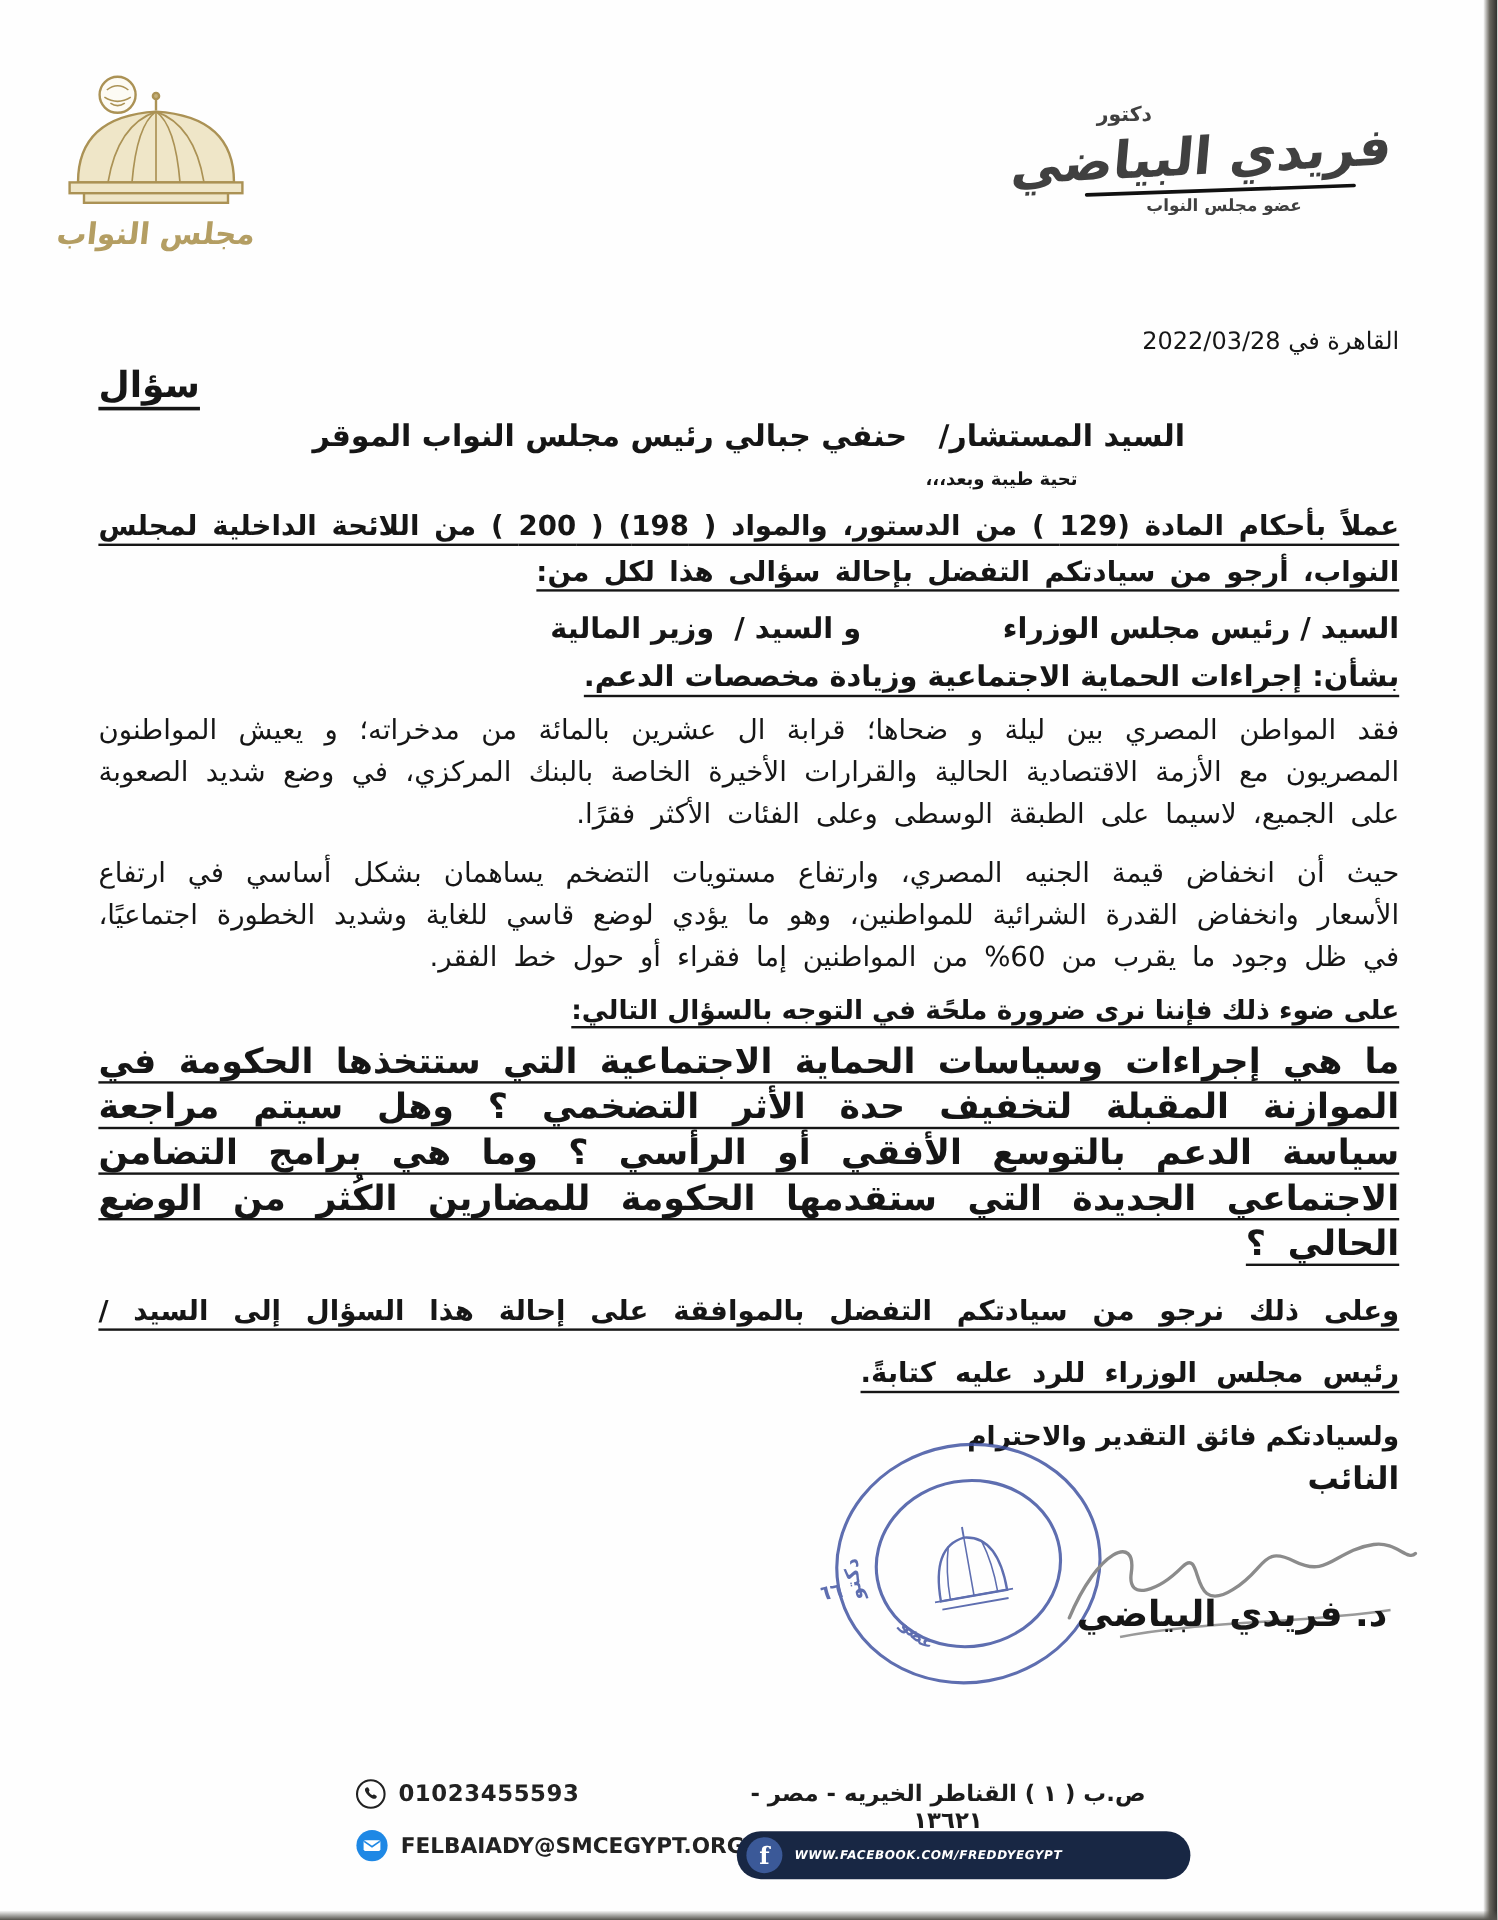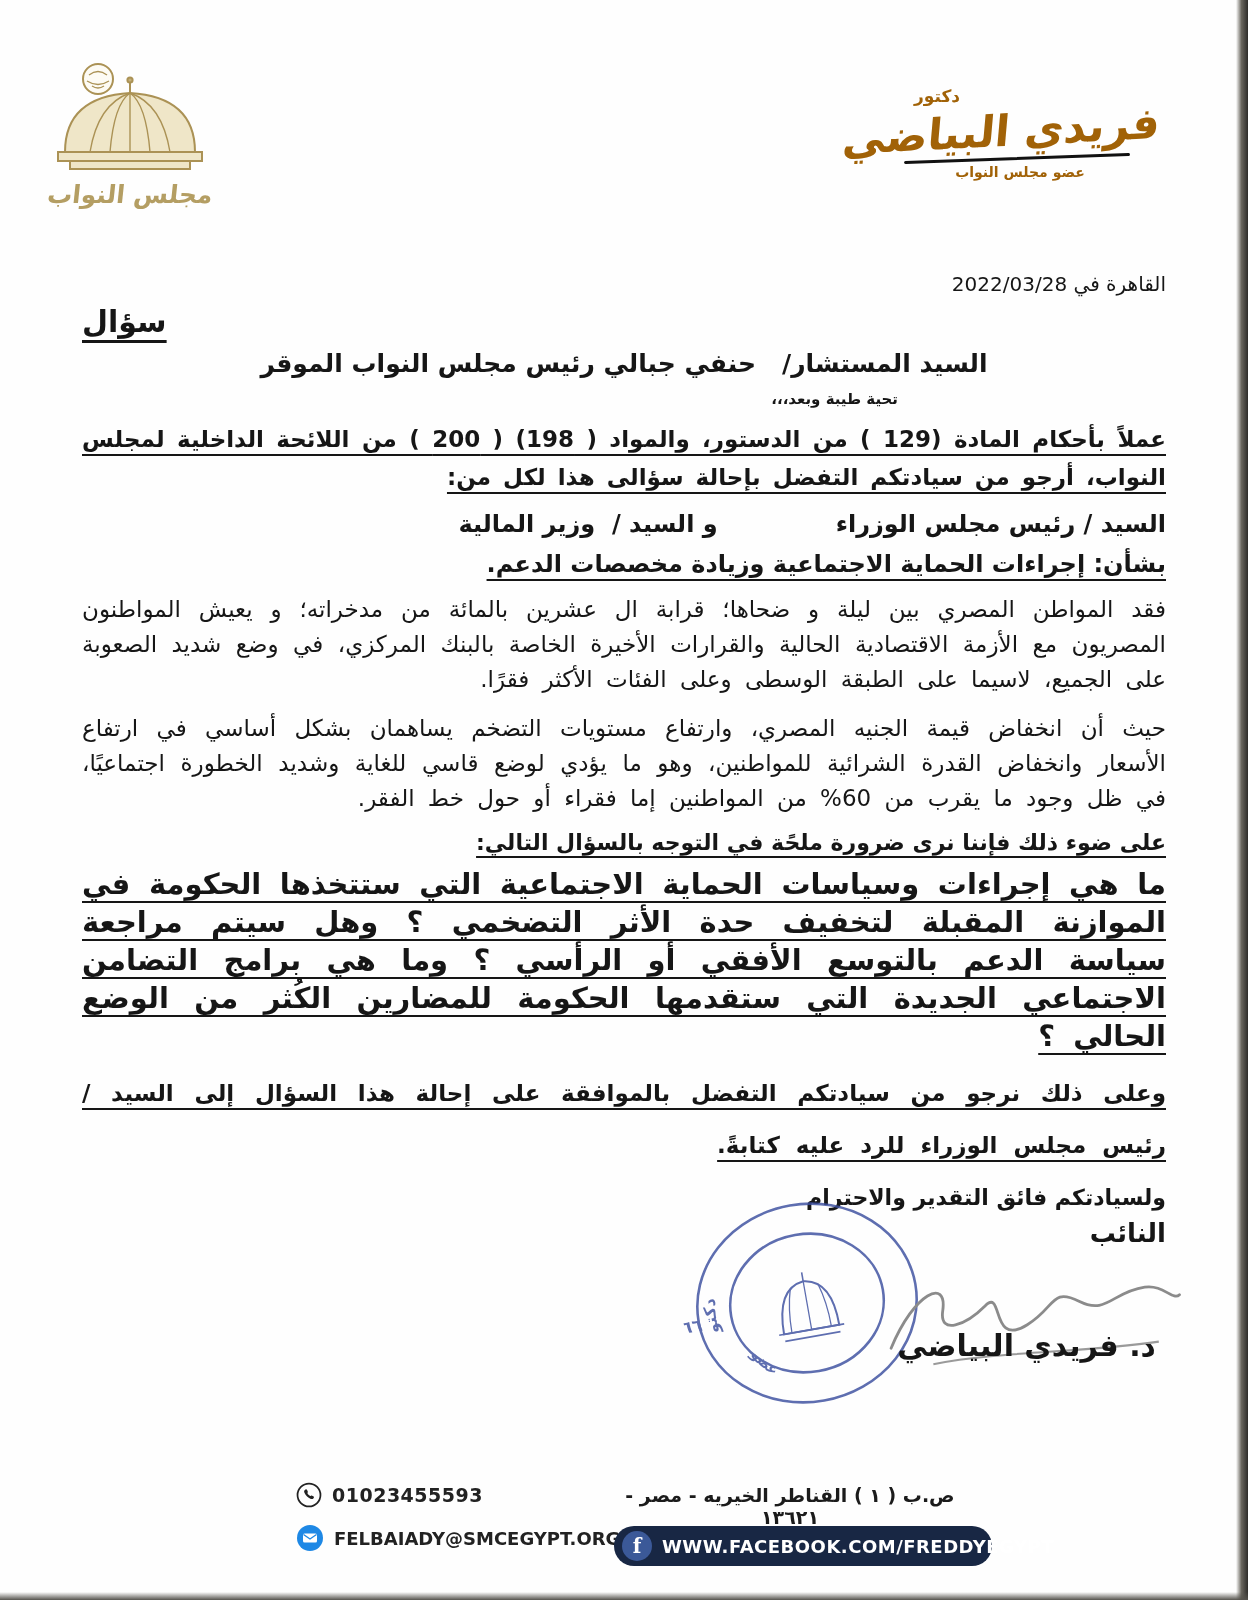--- a/index.html
+++ b/index.html
@@ -12,21 +12,21 @@
   
   .edge-right { position:absolute; top:0; right:0; width:12px; height:100%; z-index:60;
     background:linear-gradient(to left,#2e2d2a 0%,#6a675f 55%,rgba(106,103,95,0) 100%); }
   .edge-bottom { position:absolute; bottom:0; left:0; width:100%; height:8px; z-index:60;
     background:linear-gradient(to top,#55534d 0%,rgba(85,83,77,0) 100%); }
 
   
   .header { position:relative; height:268px; }
   .emblem { position:absolute; top:62px; left:36px; width:188px; text-align:center; }
   .emblem-label { font-size:25px; font-weight:bold; color:#b49e63; transform:skewX(-6deg); margin-top:-4px; }
-  .callig { position:absolute; top:86px; left:880px; width:280px; text-align:center; color:#a16207; }
+  .callig { position:absolute; top:86px; left:880px; width:280px; text-align:center; color:#404040; }
   .callig-doctor { text-align:left; padding-left:34px; font-size:17px; font-weight:bold; }
   .callig-name { font-size:43px; font-weight:bold; white-space:nowrap; line-height:1.15;
     transform:rotate(-3deg) skewX(-8deg); }
   .callig-rule { height:3px; background:#111; border-radius:3px; margin:2px 30px 4px 24px; transform:rotate(-2deg); }
   .callig-member { font-size:14px; font-weight:bold; letter-spacing:1px; }
 
   
   .content { padding:0 82px; }
   .date { margin-top:4px; font-size:20px; text-align:right; }
   .title { margin-top:8px; text-align:left; font-size:30px; font-weight:bold;
@@ -65,21 +65,21 @@
   .contact-row { display:flex; align-items:center; gap:10px; margin-bottom:16px; }
   .phone-num { font-size:19px; font-weight:bold; color:#222; letter-spacing:.5px; }
   .email-text { font-size:18px; font-weight:bold; color:#222; }
   .addr { position:absolute; left:608px; top:16px; width:364px; direction:rtl; text-align:center;
     font-size:19px; font-weight:bold; color:#1b1b1b; }
   .fb-pill { position:absolute; left:614px; top:58px; width:378px; height:40px; background:#182744;
     border-radius:20px; display:flex; align-items:center; gap:10px; padding:0 8px; color:#fff; }
   .fb-circle { width:30px; height:30px; border-radius:50%; background:#3b5998; color:#fff;
     display:flex; align-items:center; justify-content:center; font-size:20px; font-weight:bold;
     font-family:"DejaVu Serif", serif; flex:0 0 auto; }
-  .fb-url { font-size:18px; font-weight:bold; letter-spacing:.5px; }
+  .fb-url { font-size:10px; font-weight:bold; letter-spacing:.5px;font-style:italic; }
 </style>
 </head>
 <body>
 
 <div class="page">
   <div class="edge-right"></div>
   <div class="edge-bottom"></div>
 
   <div class="header">
     <div class="emblem">

